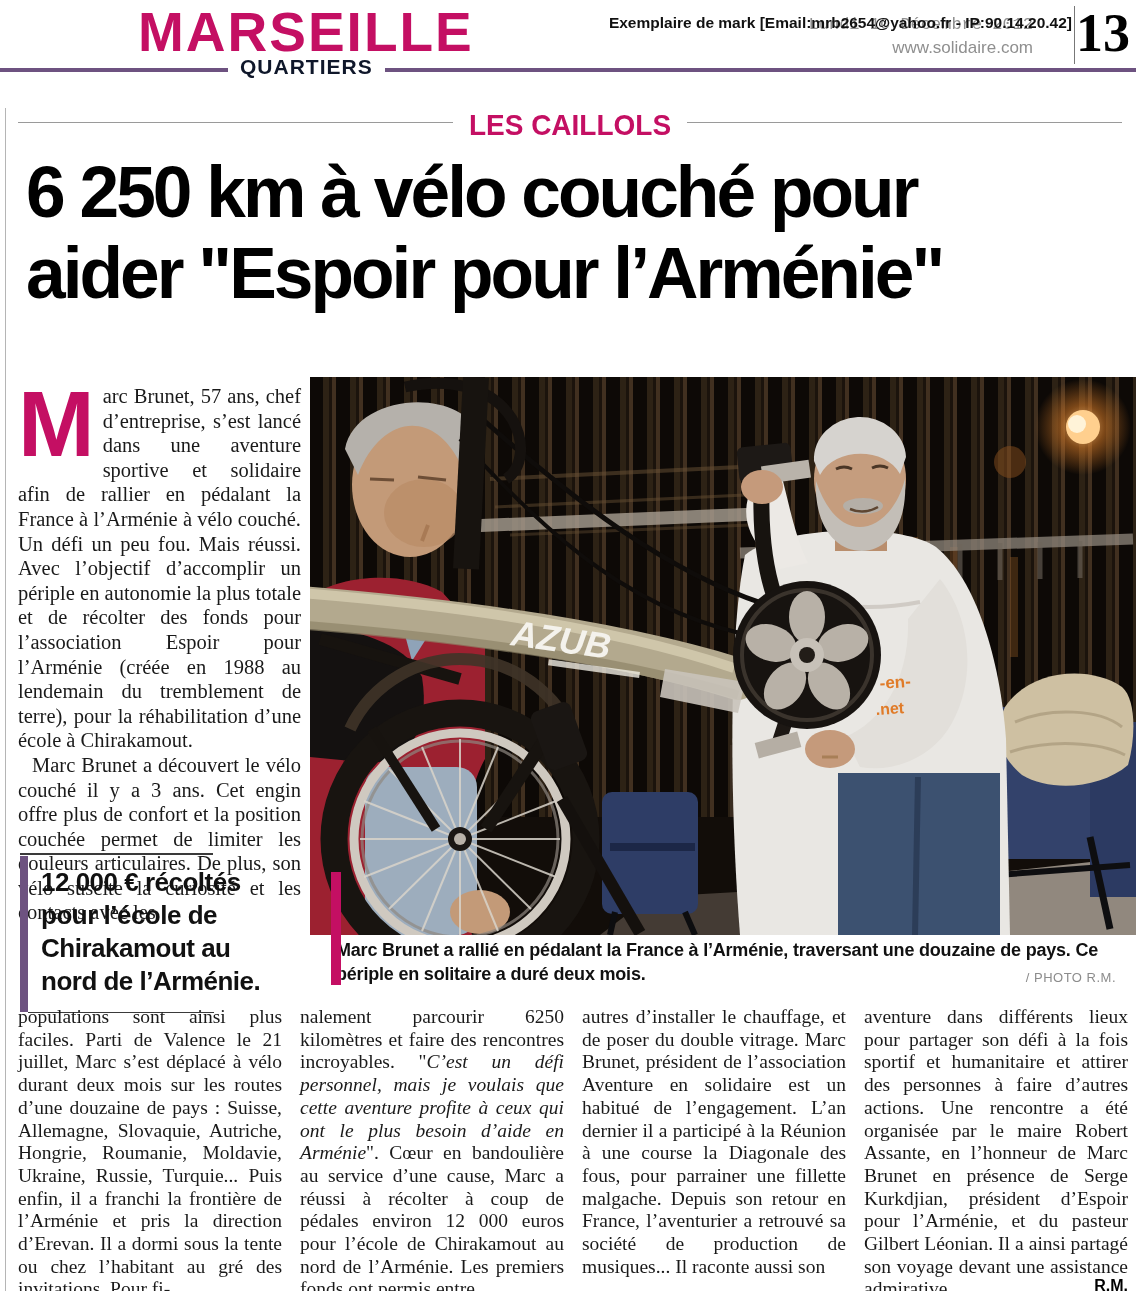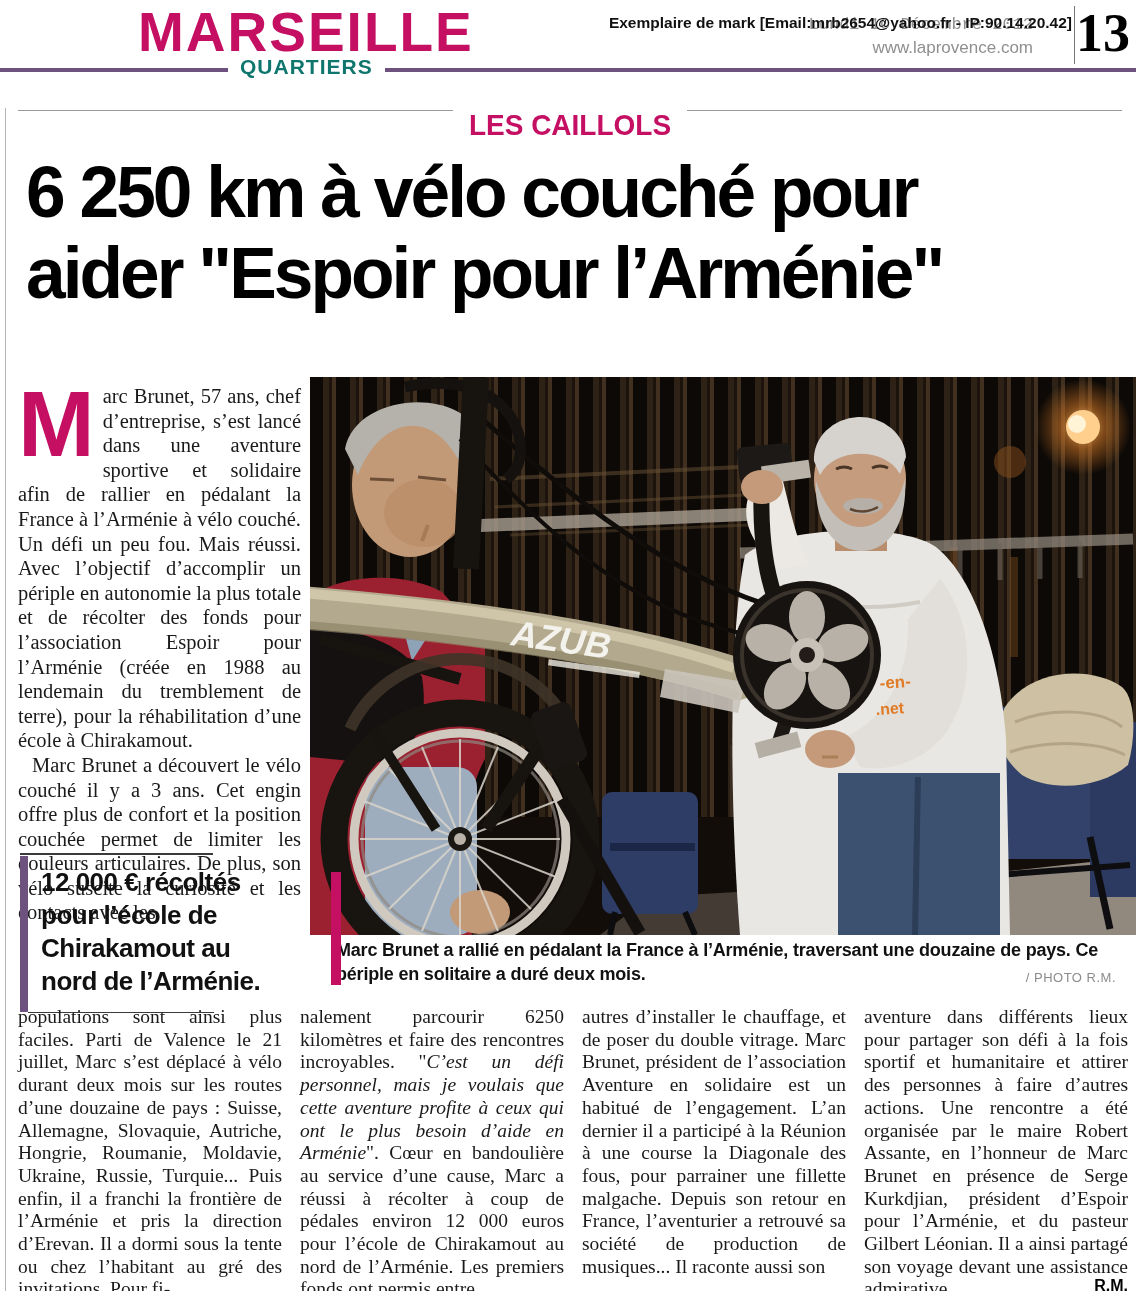--- a/index.html
+++ b/index.html
@@ -3,32 +3,32 @@
 <meta charset="utf-8">
 <style>
   html,body{margin:0;padding:0;background:#e8e8e8;}
   .page{position:relative;width:1136px;height:1291px;background:#ffffff;overflow:hidden;
         font-family:"Liberation Sans",sans-serif;color:#1a1a1a;}
   
   .masthead{position:absolute;left:118px;top:0px;font-size:55px;font-weight:800;
             letter-spacing:2px;color:#c40f63;margin-left:20px;}
   .purple-rule{position:absolute;left:0;top:68px;width:1136px;height:4px;background:#6d5280;}
   .masthead-sub{position:absolute;left:228px;top:55px;background:#fff;padding:0 12px;
-                font-size:21px;font-weight:800;letter-spacing:1px;color:#0f766e;}
+                font-size:21px;font-weight:800;letter-spacing:1px;color:#0f172a;}
   .exemplaire{position:absolute;top:14px;right:64px;font-size:15.5px;font-weight:700;color:#111;
               white-space:nowrap;z-index:3;margin-left:15px;}
   .issue-date{position:absolute;top:15px;right:103px;font-size:17px;color:#8f8f8f;z-index:2;font-family:Liberation Mono, monospace;}
   .issue-site{position:absolute;top:38px;right:103px;font-size:17px;color:#8f8f8f;z-index:2;}
   .pageno-divider{position:absolute;top:6px;right:61px;width:1px;height:58px;background:#777;}
   .page-number{position:absolute;top:2px;right:6px;font-family:"Liberation Serif",serif;
                font-size:54px;font-weight:700;color:#000;}
   .left-rule{position:absolute;left:5px;top:108px;height:1183px;width:1px;background:#b5b5b5;}
   
   .section-row{position:absolute;left:18px;top:110px;width:1104px;display:flex;
-               align-items:flex-start;gap:16px;}
+               align-items:center;gap:16px;}
   .section-line{flex:1;height:1px;background:#9a9a9a;margin-bottom:7px;}
   .section-label{font-size:28px;font-weight:800;letter-spacing:0px;color:#c40f63;
                  transform:scaleY(1.05);}
   
   .headline{position:absolute;left:26px;top:152px;width:1104px;font-size:72px;font-weight:700;
             letter-spacing:-3px;line-height:1.13;color:#000;transform:scaleX(.99);
             transform-origin:left top;}
   
   .intro-col{position:absolute;left:18px;top:384px;width:283px;
              font-family:"Liberation Serif",serif;font-size:20.5px;line-height:24.6px;
@@ -65,21 +65,21 @@
 </style>
 </head>
 <body>
 
 <div class="page">
 
   <div class="masthead">MARSEILLE</div>
   <div class="purple-rule"></div>
   <div class="masthead-sub">QUARTIERS</div>
   <div class="issue-date">Lundi 10 Décembre 2012</div>
-  <div class="issue-site">www.laprovence.com</div>
+  <div class="issue-site">www.solidaire.com</div>
   <div class="exemplaire">Exemplaire de mark [Email:mrb2654@yahoo.fr - IP:90.14.20.42]</div>
   <div class="pageno-divider"></div>
   <div class="page-number">13</div>
   <div class="left-rule"></div>
 
   <div class="section-row">
     <div class="section-line"></div>
     <div class="section-label">LES CAILLOLS</div>
     <div class="section-line"></div>
   </div>

